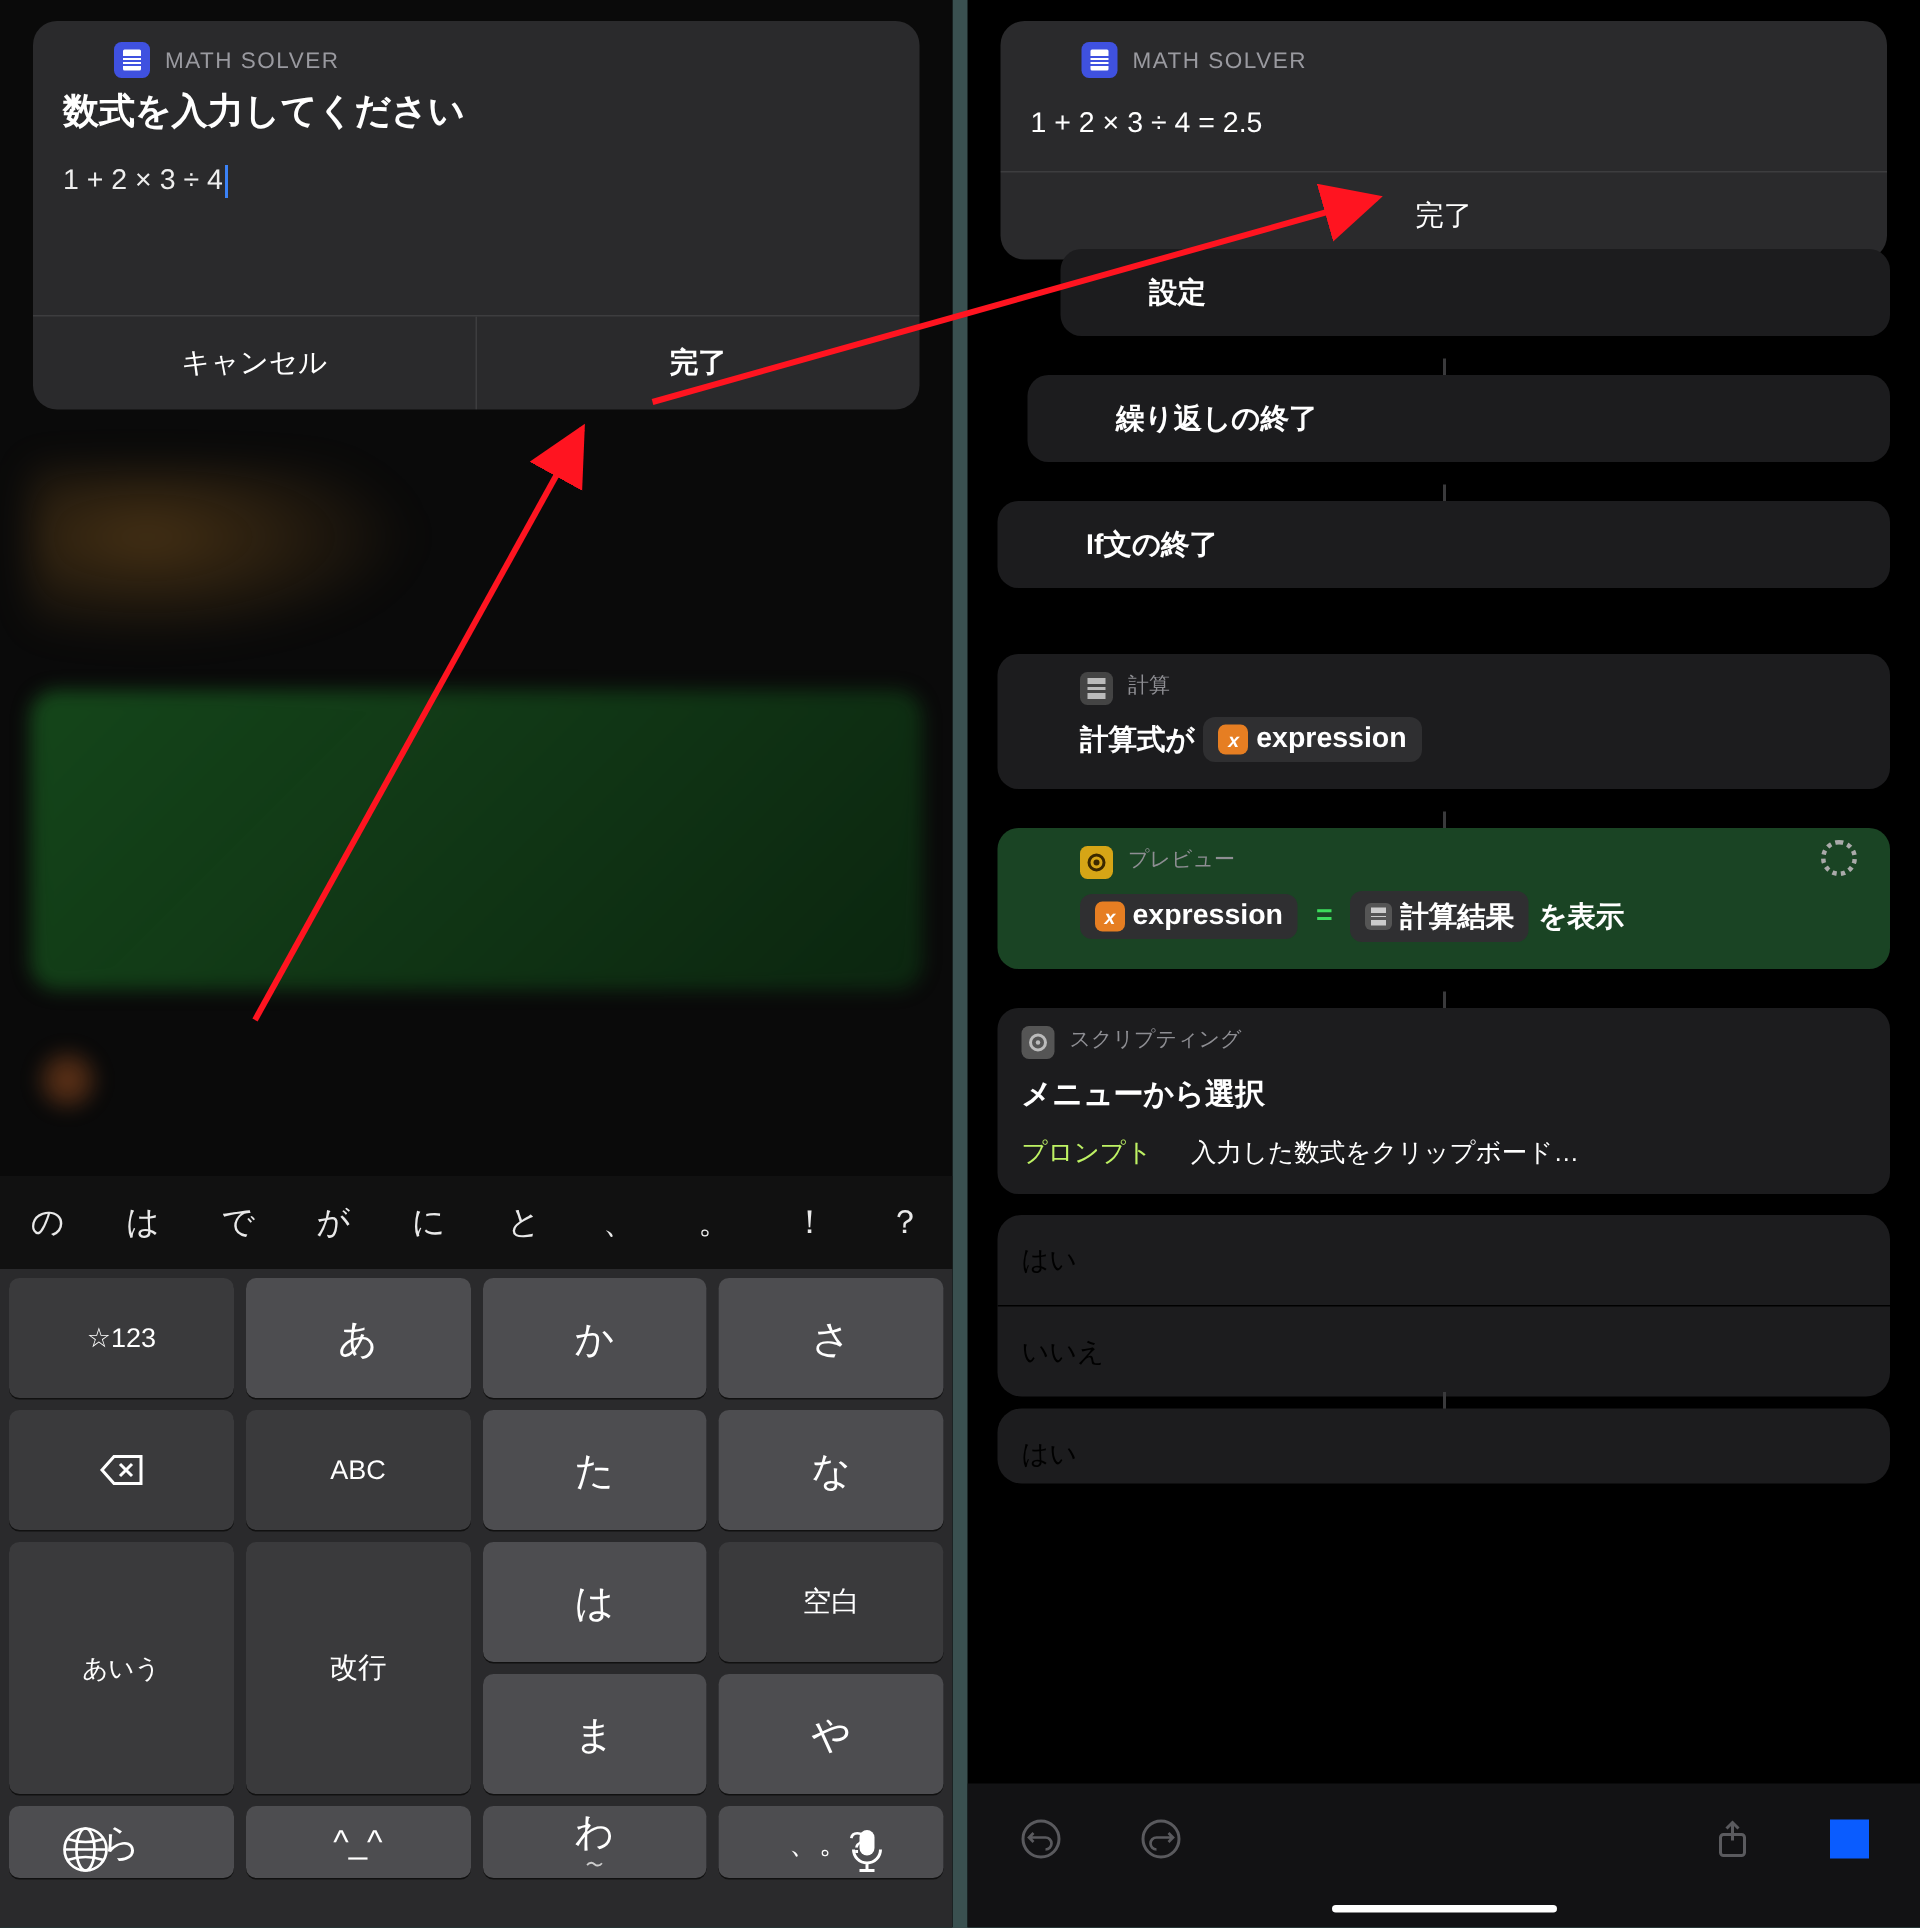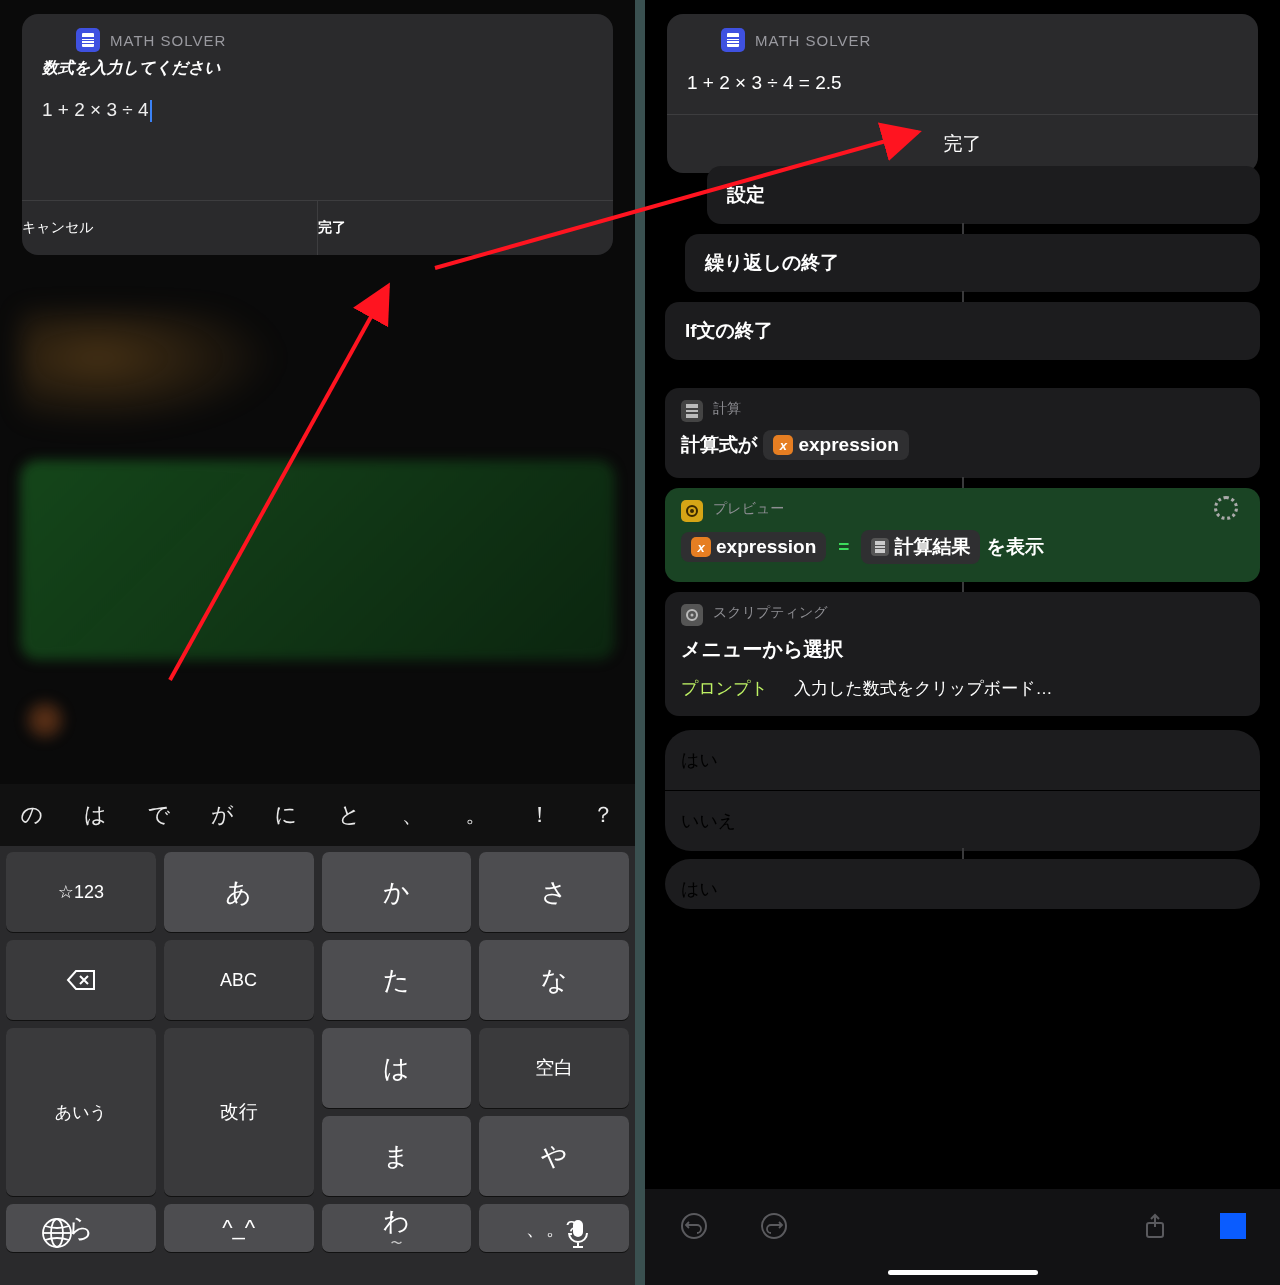--- a/index.html
+++ b/index.html
@@ -10,64 +10,64 @@
     .left .blur-bg { position: absolute; inset: 0; background: #0a0a0a; }
     .left .blur-bg .b1 { position:absolute; top:310px; left:20px; width:260px; height:120px; background:radial-gradient(ellipse at 30% 40%, rgba(180,120,40,0.35), rgba(0,0,0,0) 70%); filter:blur(12px); }
     .left .blur-bg .b2 { position:absolute; top:460px; left:20px; right:20px; height:200px; background:linear-gradient(135deg, rgba(30,120,40,0.55), rgba(15,80,25,0.4)); border-radius:18px; filter:blur(6px); }
     .left .blur-bg .b3 { position:absolute; top:700px; left:25px; width:40px; height:40px; background:radial-gradient(circle, rgba(200,100,40,0.5), rgba(0,0,0,0)); filter:blur(6px); border-radius:50%; }
 
     .dialog { position:absolute; top:14px; left:22px; right:22px; background:#2a2a2c; border-radius:16px; overflow:hidden; color:#fff; }
     .dlg-head { display:flex; align-items:center; gap:10px; padding:14px 18px 6px;margin-left:36px; }
     .calc-icon { width:24px; height:24px; background:#3f51e0; border-radius:5px; display:flex; align-items:center; justify-content:center; }
     .calc-icon-inner { width:12px; height:14px; background:linear-gradient(#fff 30%, transparent 30%, transparent 40%, #fff 40%, #fff 50%, transparent 50%, transparent 60%, #fff 60%, #fff 70%, transparent 70%, transparent 80%, #fff 80%); border-radius:1px; }
     .dlg-app { font-size:15px; color:#9a9aa0; letter-spacing:1px; }
-    .dlg-title { padding:0 20px 14px; font-size:16px; font-weight:700;font-style:italic; }
+    .dlg-title { padding:0 20px 14px; font-size:24px; font-weight:700; }
     .dlg-input { padding:6px 20px 78px; font-size:19px; color:#eee; position:relative; }
     .cursor { display:inline-block; width:2px; height:22px; background:#3b82f6; vertical-align:middle; margin-left:1px; }
     .dlg-btns { display:flex; border-top:1px solid #3d3d3f; }
-    .dlg-btn { flex:1; text-align:left; padding:18px 0; font-size:14px; }
+    .dlg-btn { flex:1; text-align:center; padding:18px 0; font-size:19px; }
     .dlg-btn.cancel { border-right:1px solid #3d3d3f; }
     .dlg-btn.done { font-weight:700; }
 
     
     .candidate-bar { position:absolute; left:0; right:0; top:784px; height:62px; background:#111; display:flex; color:#e9e9e9; }
     .candidate-bar span { flex:1; display:flex; align-items:center; justify-content:center; font-size:22px; }
     .kbd { position:absolute; left:0; right:0; bottom:0; top:846px; background:#2a2a2c; padding:6px 6px 0; }
     .key { background:#4d4d50; border-radius:7px; display:flex; align-items:center; justify-content:center; color:#fff; font-size:26px; box-shadow:0 1px 0 #111; }
     .key.fn { background:#3a3a3c; font-size:18px; }
     .kbd-grid { display:grid; grid-template-columns: 1fr 1fr 1fr 1fr; grid-template-rows: 80px 80px 80px 80px; gap:8px; }
     .bottom-bar { position:absolute; left:0; right:0; bottom:0; height:86px; display:flex; align-items:center; justify-content:space-between; padding:0 40px 18px; color:#fff; }
     .globe-icon, .mic-icon { width:34px; height:34px; }
 
     
     .right .result-box { position:absolute; top:14px; left:22px; right:22px; background:#2a2a2c; border-radius:16px; color:#fff; overflow:hidden; }
     .result-body { padding:14px 20px 20px; }
     .right .done-bar { border-top:1px solid #3d3d3f; text-align:center; padding:16px 0; font-size:19px; }
 
     .action-col { position:absolute; top:166px; left:20px; right:20px; }
-    .action-block { background:#1c1c1e; border-radius:14px; margin-bottom:2px; color:#fff; }
+    .action-block { background:#1c1c1e; border-radius:14px; margin-bottom:18px; color:#fff;padding-left:39px; }
     .action-block.indent { margin-left:42px; }
     .action-title { padding:16px 20px; font-size:19px; font-weight:600; }
     .action-head { display:flex; align-items:flex-start; gap:10px; padding:12px 16px 0; }
     .ah-icon { width:22px; height:22px; border-radius:5px; display:flex; align-items:center; justify-content:center; }
     .ah-label { font-size:14px; color:#8e8e93; }
     .action-row { padding:8px 16px 18px; font-size:19px; font-weight:600; display:flex; align-items:center; flex-wrap:wrap; gap:6px; }
     .pill { display:inline-flex; align-items:center; gap:5px; background:#2f2f31; border-radius:8px; padding:4px 10px; font-weight:600; }
     .pill .x-badge { width:20px; height:20px; background:#e67e22; border-radius:5px; display:flex; align-items:center; justify-content:center; font-size:13px; font-style:italic; color:#fff; }
     .pill .calc-mini { width:18px; height:18px; background:#555; border-radius:4px; display:flex; align-items:center; justify-content:center; }
     .pill .calc-mini span { width:10px; height:12px; background:linear-gradient(#ccc 30%, transparent 30%, transparent 45%, #ccc 45%, #ccc 55%, transparent 55%, transparent 70%, #ccc 70%); }
     .green-block { background:#1a4424; }
     .green-block .eq { color:#3ddc5c; font-weight:700; padding:0 6px; }
     .spinner { position:absolute; right:22px; top:8px; width:24px; height:24px; border:3px dotted #aaa; border-radius:50%; }
 
     .menu-block { background:#1c1c1e; border-radius:14px; color:#fff; }
     .menu-title { padding:10px 16px 14px; font-size:20px; font-weight:600; }
     .menu-sub { display:flex; gap:26px; padding:0 16px 16px; font-size:17px; }
     .menu-item { padding:18px 16px; font-size:18px; }
-    .menu-list { background:#1c1c1e; border-radius:26px; margin-top:14px; overflow:hidden; }
+    .menu-list { background:#1c1c1e; border-radius:16px; margin-top:14px; overflow:hidden; }
     .menu-divider { height:1px; background:#000; margin:0; }
 
     .connector { width:2px; height:14px; background:#3a3a3c; margin:-3px auto -3px; }
 
     .toolbar { position:absolute; bottom:0; left:0; right:0; height:96px; background:#121214; display:flex; align-items:center; padding:0 34px 22px; }
     .tb-icon { width:30px; height:30px; color:#5a5a5e; }
     .tb-spacer { flex:1; }
     .home-ind { position:absolute; bottom:10px; left:50%; transform:translateX(-50%); width:150px; height:5px; background:#fff; border-radius:3px; }
 
     

